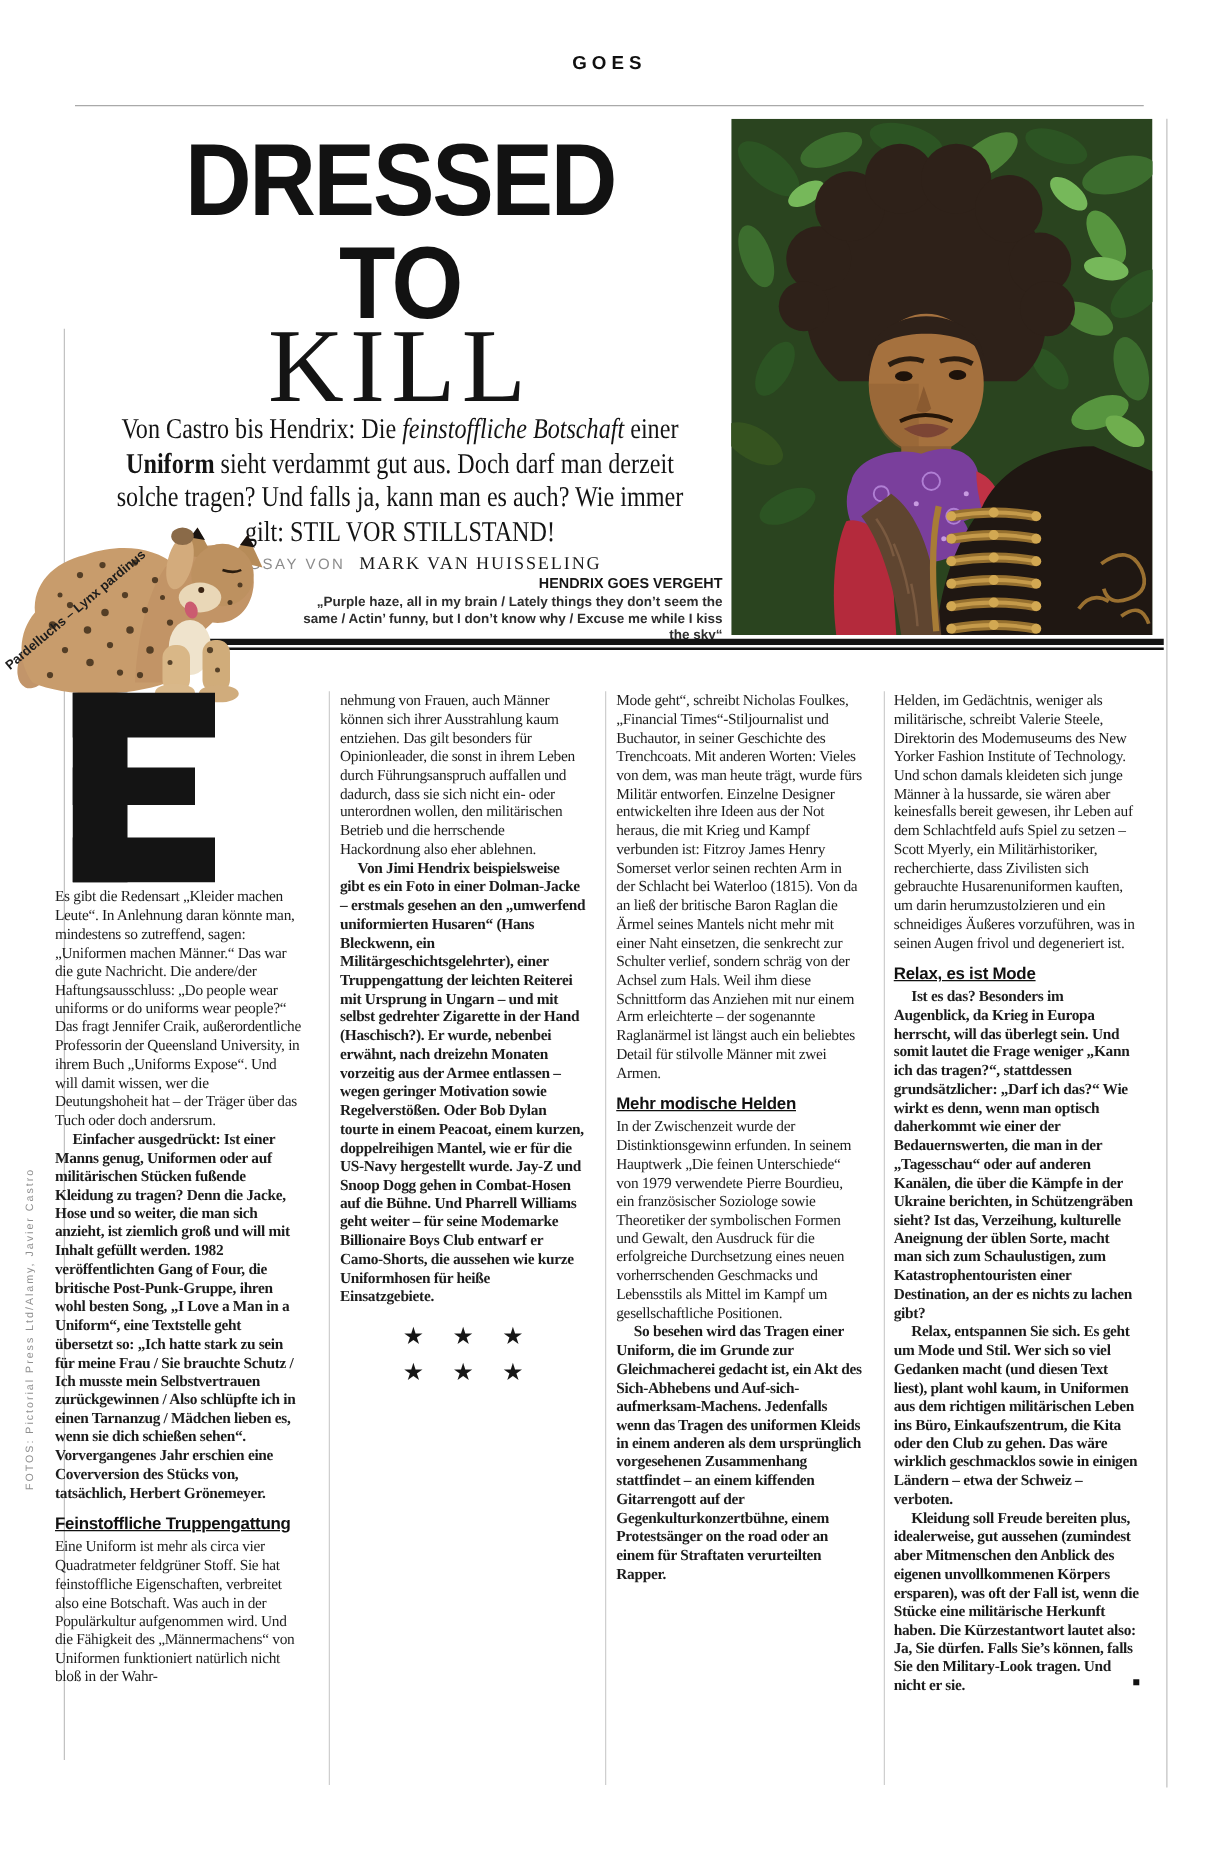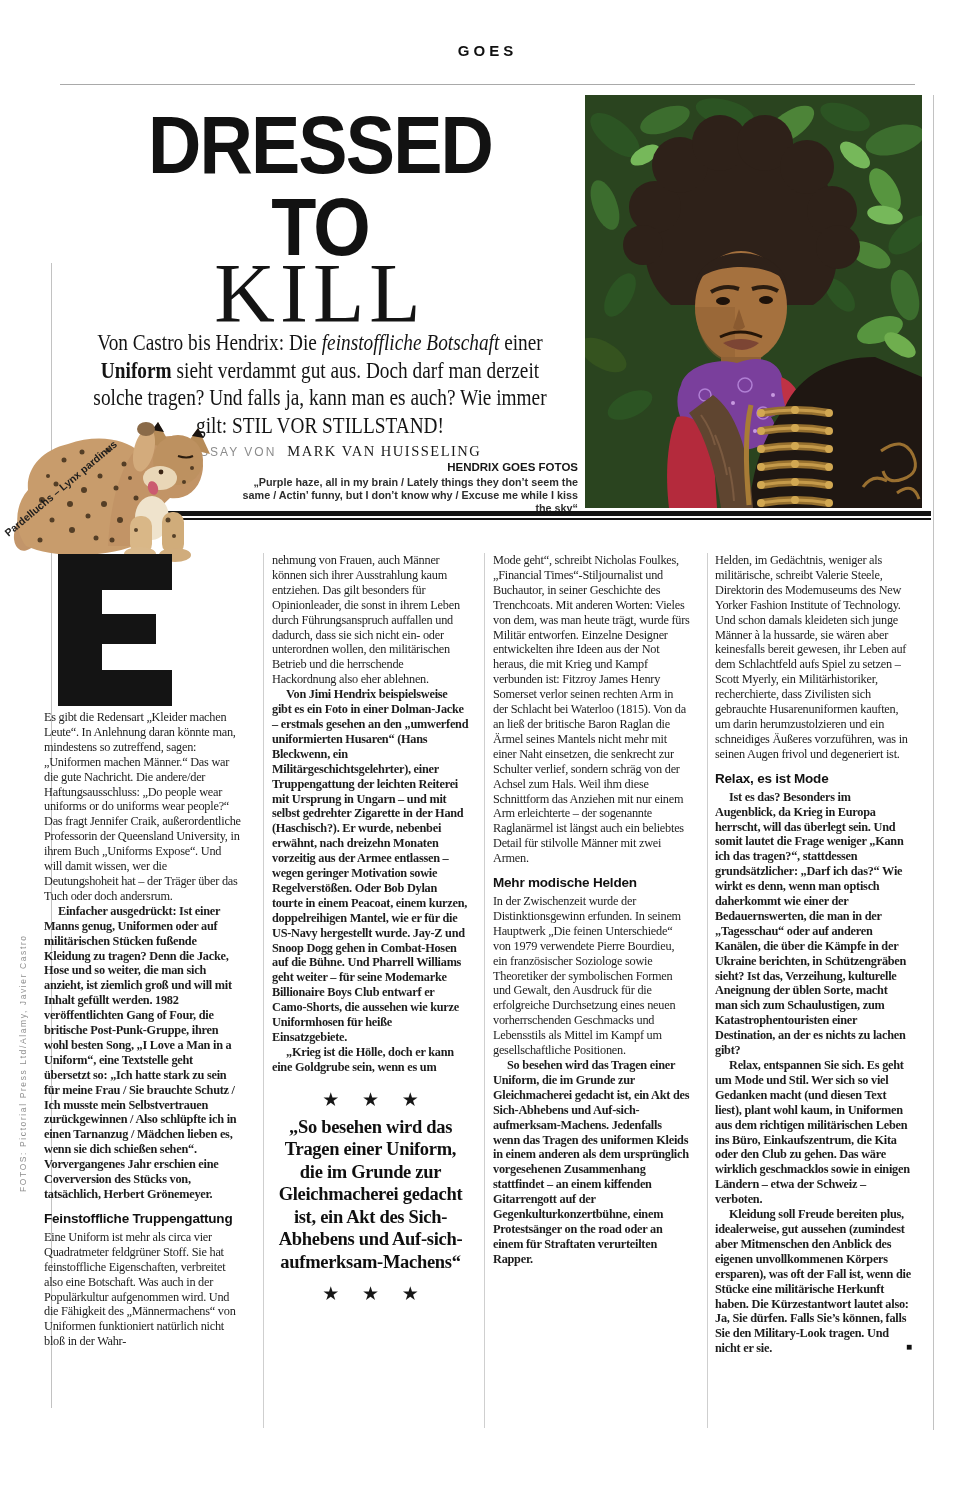--- a/index.html
+++ b/index.html
@@ -53,21 +53,21 @@
           font:400 8.5px "Liberation Sans",sans-serif;letter-spacing:1.6px;color:#8f8f8f;
           writing-mode:vertical-rl;transform:rotate(180deg);white-space:nowrap;}
 
   
   .col{position:absolute;top:553px;width:197px;
        font:400 12.3px/14.9px "Liberation Serif",serif;letter-spacing:-.25px;color:#1d1d1d;
        text-align:left;}
   .col p{margin:0;}
   .col p.ind{text-indent:14px;font-weight:bold;}
   .col h3{font:700 13.5px/16px "Liberation Sans",sans-serif;letter-spacing:-.2px;
-          margin:9px 0 3px;color:#111;}
+          margin:9px 0 3px;color:#111;text-decoration:underline;}
   #col1{left:44px;top:710px;}
   #col2{left:272px;}
   #col3{left:493px;}
   #col4{left:715px;}
   #col4 .last{position:relative;}
   #col4 .endmark{position:absolute;right:0;bottom:1px;font-size:10px;color:#111;letter-spacing:0;}
 
   .stars{text-align:center;font-size:19px;letter-spacing:9px;padding-left:9px;color:#161616;}
   #stars-top{margin:18px 0 8px;}
   #stars-bottom{margin:14px 0 0;}
@@ -100,21 +100,21 @@
 <div class="abs hl" id="hl3">KILL</div>
 
 <div class="abs" id="intro"><span>Von Castro bis Hendrix: Die </span><span class="it">feinstoffliche Botschaft</span><span> einer </span><span class="bd">Uniform</span><span> sieht verdammt gut aus. Doch darf man derzeit solche tragen? Und falls ja, kann man es auch? Wie immer gilt: STIL VOR STILLSTAND!</span></div>
 
 <div class="abs" id="byline">
   <span class="pre">EIN ESSAY VON</span>
   <span class="name">MARK VAN HUISSELING</span>
 </div>
 
 <div class="abs" id="caption">
-  <div class="t">HENDRIX GOES FOTOS</div>
+  <div class="t">HENDRIX GOES VERGEHT</div>
   <div class="q">„Purple haze, all in my brain / Lately things they don’t seem the same / Actin’ funny, but I don’t know why / Excuse me while I kiss the sky“</div>
 </div>
 
 <svg class="abs" id="hendrix" viewBox="0 0 337 413" role="img">
   <rect width="337" height="413" fill="#2a441f"></rect>
   <g>
     <ellipse cx="30" cy="40" rx="30" ry="14" fill="#2c5423" transform="rotate(40 30 40)"></ellipse>
     <ellipse cx="80" cy="25" rx="26" ry="12" fill="#3c6d2e" transform="rotate(-20 80 25)"></ellipse>
     <ellipse cx="140" cy="18" rx="30" ry="13" fill="#2c5423" transform="rotate(15 140 18)"></ellipse>
     <ellipse cx="205" cy="30" rx="28" ry="13" fill="#4d8438" transform="rotate(-35 205 30)"></ellipse>
@@ -301,23 +301,21 @@
 <div class="col" id="col1">
   <p>Es gibt die Redensart „Kleider machen Leute“. In Anlehnung daran könnte man, mindestens so zutreffend, sagen: „Uniformen machen Männer.“ Das war die gute Nachricht. Die andere/der Haftungsausschluss: „Do people wear uniforms or do uniforms wear people?“ Das fragt Jennifer Craik, außerordentliche Professorin der Queensland University, in ihrem Buch „Uniforms Expose“. Und will damit wissen, wer die Deutungshoheit hat – der Träger über das Tuch oder doch andersrum.</p>
   <p class="ind">Einfacher ausgedrückt: Ist einer Manns genug, Uniformen oder auf militärischen Stücken fußende Kleidung zu tragen? Denn die Jacke, Hose und so weiter, die man sich anzieht, ist ziemlich groß und will mit Inhalt gefüllt werden. 1982 veröffentlichten Gang of Four, die britische Post-Punk-Gruppe, ihren wohl besten Song, „I Love a Man in a Uniform“, eine Textstelle geht übersetzt so: „Ich hatte stark zu sein für meine Frau / Sie brauchte Schutz / Ich musste mein Selbstvertrauen zurückgewinnen / Also schlüpfte ich in einen Tarnanzug / Mädchen lieben es, wenn sie dich schießen sehen“. Vorvergangenes Jahr erschien eine Coverversion des Stücks von, tatsächlich, Herbert Grönemeyer.</p>
   <h3>Feinstoffliche Truppengattung</h3>
   <p>Eine Uniform ist mehr als circa vier Quadratmeter feldgrüner Stoff. Sie hat feinstoffliche Eigenschaften, verbreitet also eine Botschaft. Was auch in der Populärkultur aufgenommen wird. Und die Fähigkeit des „Männermachens“ von Uniformen funktioniert natürlich nicht bloß in der Wahr-</p>
 </div>
 
 <div class="col" id="col2">
   <p>nehmung von Frauen, auch Männer können sich ihrer Ausstrahlung kaum entziehen. Das gilt besonders für Opinionleader, die sonst in ihrem Leben durch Führungsanspruch auffallen und dadurch, dass sie sich nicht ein- oder unterordnen wollen, den militärischen Betrieb und die herrschende Hackordnung also eher ablehnen.</p>
   <p class="ind">Von Jimi Hendrix beispielsweise gibt es ein Foto in einer Dolman-Jacke – erstmals gesehen an den „umwerfend uniformierten Husaren“ (Hans Bleckwenn, ein Militärgeschichtsgelehrter), einer Truppengattung der leichten Reiterei mit Ursprung in Ungarn – und mit selbst gedrehter Zigarette in der Hand (Haschisch?). Er wurde, nebenbei erwähnt, nach dreizehn Monaten vorzeitig aus der Armee entlassen – wegen geringer Motivation sowie Regelverstößen. Oder Bob Dylan tourte in einem Peacoat, einem kurzen, doppelreihigen Mantel, wie er für die US-Navy hergestellt wurde. Jay-Z und Snoop Dogg gehen in Combat-Hosen auf die Bühne. Und Pharrell Williams geht weiter – für seine Modemarke Billionaire Boys Club entwarf er Camo-Shorts, die aussehen wie kurze Uniformhosen für heiße Einsatzgebiete.</p>
-  <p class="ind">„Krieg ist die Hölle, doch er kann eine Goldgrube sein, wenn es um</p>
   <div class="stars" id="stars-top">★ ★ ★</div>
-  <div class="pq">„So besehen wird das Tragen einer Uniform, die im Grunde zur Gleichmacherei gedacht ist, ein Akt des Sich-Abhebens und Auf-sich-aufmerksam-Machens“</div>
   <div class="stars" id="stars-bottom">★ ★ ★</div>
 </div>
 
 <div class="col" id="col3">
   <p>Mode geht“, schreibt Nicholas Foulkes, „Financial Times“-Stiljournalist und Buchautor, in seiner Geschichte des Trenchcoats. Mit anderen Worten: Vieles von dem, was man heute trägt, wurde fürs Militär entworfen. Einzelne Designer entwickelten ihre Ideen aus der Not heraus, die mit Krieg und Kampf verbunden ist: Fitzroy James Henry Somerset verlor seinen rechten Arm in der Schlacht bei Waterloo (1815). Von da an ließ der britische Baron Raglan die Ärmel seines Mantels nicht mehr mit einer Naht einsetzen, die senkrecht zur Schulter verlief, sondern schräg von der Achsel zum Hals. Weil ihm diese Schnittform das Anziehen mit nur einem Arm erleichterte – der sogenannte Raglanärmel ist längst auch ein beliebtes Detail für stilvolle Männer mit zwei Armen.</p>
   <h3>Mehr modische Helden</h3>
   <p>In der Zwischenzeit wurde der Distinktionsgewinn erfunden. In seinem Hauptwerk „Die feinen Unterschiede“ von 1979 verwendete Pierre Bourdieu, ein französischer Soziologe sowie Theoretiker der symbolischen Formen und Gewalt, den Ausdruck für die erfolgreiche Durchsetzung eines neuen vorherrschenden Geschmacks und Lebensstils als Mittel im Kampf um gesellschaftliche Positionen.</p>
   <p class="ind">So besehen wird das Tragen einer Uniform, die im Grunde zur Gleichmacherei gedacht ist, ein Akt des Sich-Abhebens und Auf-sich-aufmerksam-Machens. Jedenfalls wenn das Tragen des uniformen Kleids in einem anderen als dem ursprünglich vorgesehenen Zusammenhang stattfindet – an einem kiffenden Gitarrengott auf der Gegenkulturkonzertbühne, einem Protestsänger on the road oder an einem für Straftaten verurteilten Rapper.</p>
 </div>
 

